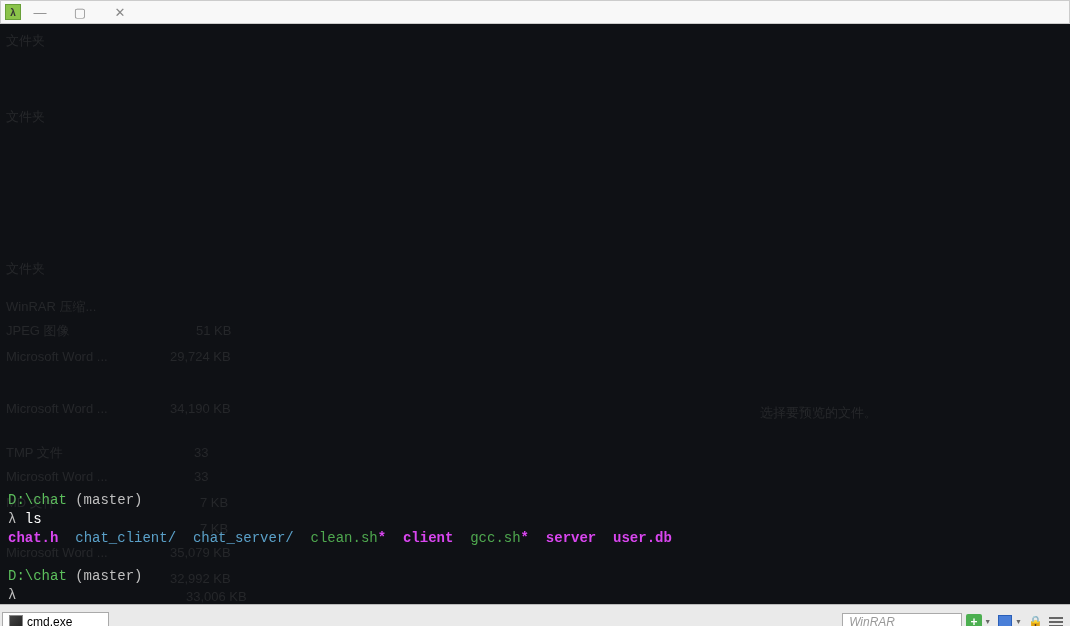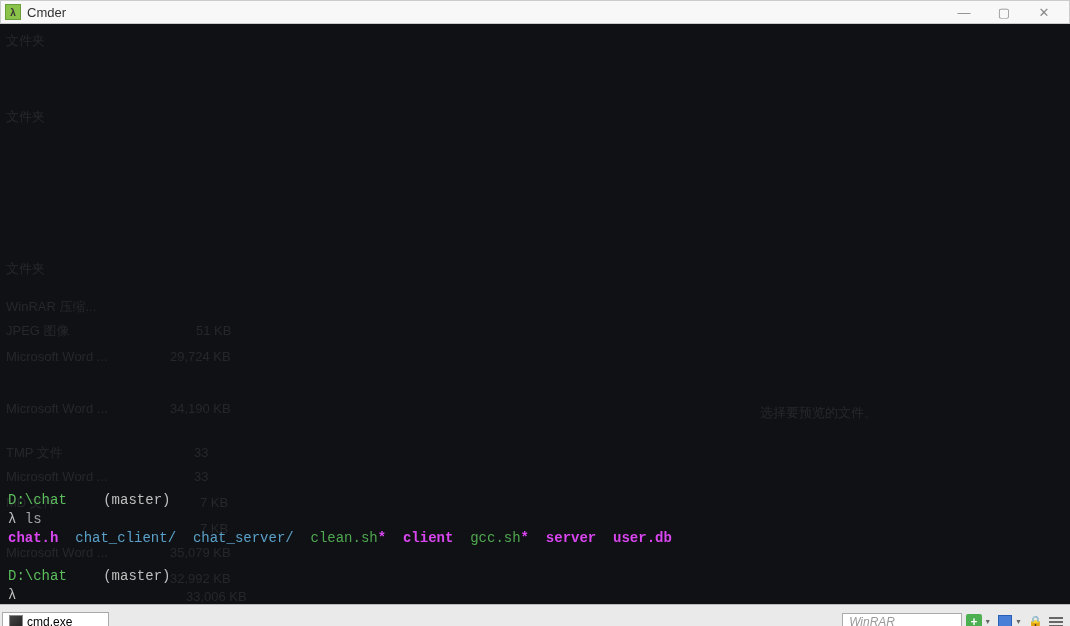--- a/index.html
+++ b/index.html
@@ -52,23 +52,23 @@
       background: #0f1115;
       color: #bfbfbf;
       padding: 12px 8px;
       line-height: 1.35;
       overflow: hidden;
       white-space: pre;
       font-size: 14px;
       position: relative;
     }
     .prompt-path { color: #5cbf5c; text-align: center; }
-    .prompt-branch { color: #bfbfbf; margin-left: 28px; }
+    .prompt-branch { color: #bfbfbf; }
     .lambda { color: #bfbfbf; }
-    .cmd { color: #a3a3a3; }
+    .cmd { color: #ffffff; }
     .dir-entry { color: #5aa0c8; text-align: right; }
     .exec-entry { color: #4fa84f; }
     .plain-entry { color: #d946ef; font-weight: bold; }
     .bg-ghost {
       position: absolute;
       color: rgba(120,120,120,0.22);
       font-family: 'Microsoft YaHei', sans-serif;
       font-size: 13px;
       white-space: nowrap;
       pointer-events: none;
@@ -134,21 +134,20 @@
     .blue-square { width: 14px; height: 14px; background: #4a7fd8; border: 1px solid #2a5fb8; }
     .lock-icon { color: #c8a030; }
     .menu-lines { display: flex; flex-direction: column; gap: 2px; }
     .menu-lines span { display: block; width: 14px; height: 2px; background: #666; }
   </style>
 </head>
 <body>
 
 <div class="titlebar">
   <span class="title-icon">λ</span>
-  <span class="title-text">Cmder</span>
   <div class="window-controls">
     <span class="wctrl">—</span>
     <span class="wctrl">▢</span>
     <span class="wctrl">✕</span>
   </div>
 </div>
 
 <div class="terminal">
 <span class="bg-ghost" style="top:8px;left:6px">文件夹</span>
 <span class="bg-ghost" style="top:84px;left:6px">文件夹</span>

